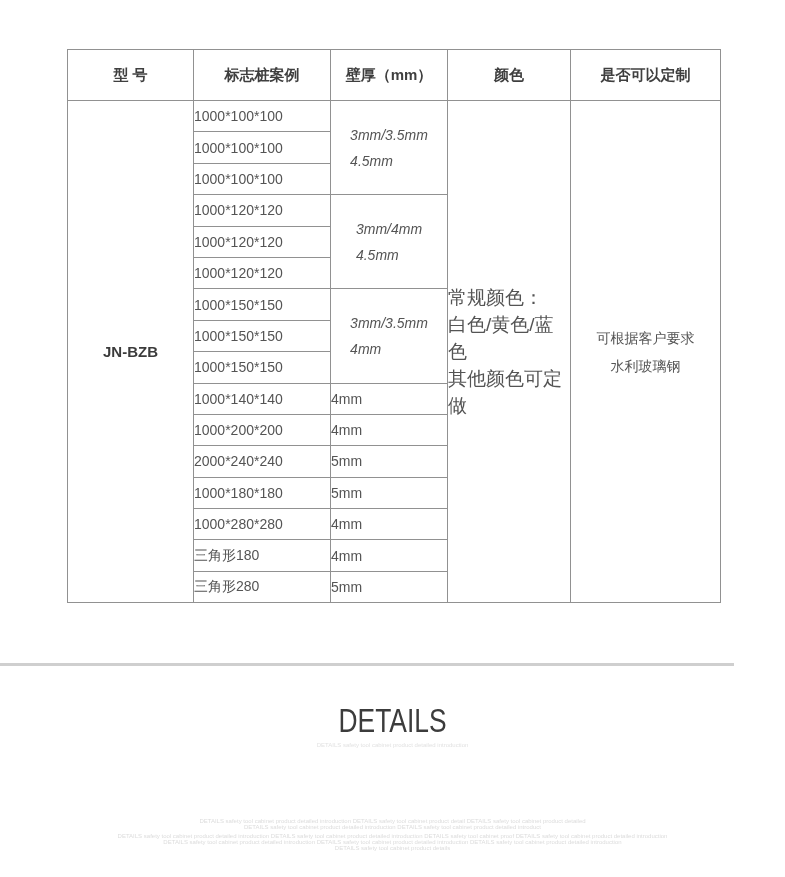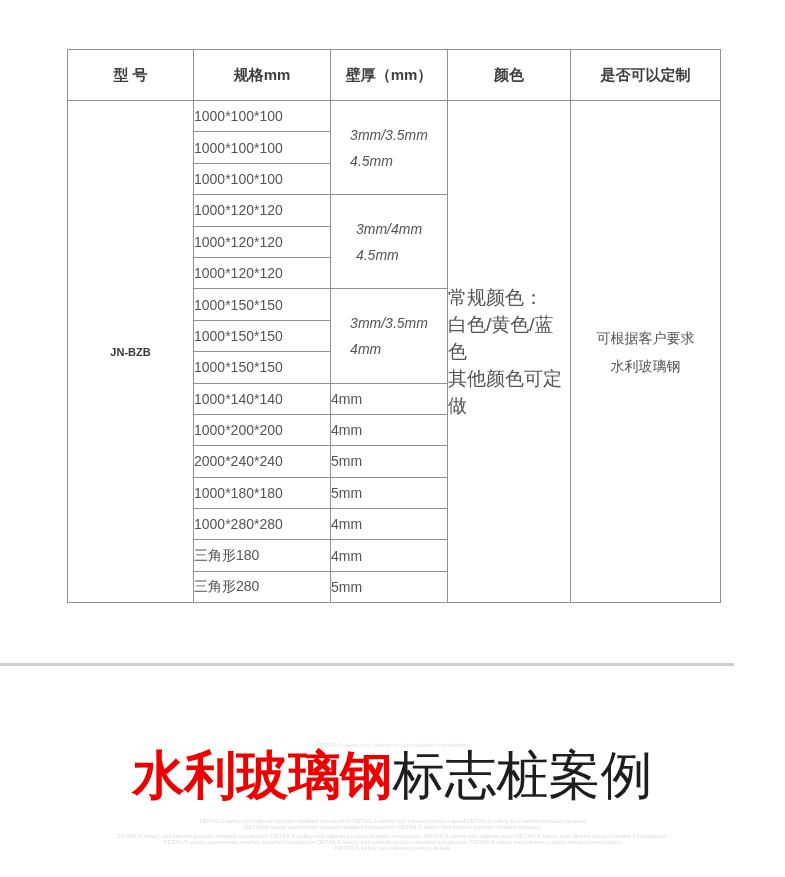--- a/index.html
+++ b/index.html
@@ -10,21 +10,21 @@
   table.spec {
     position:absolute; left:67px; top:49px;
     width:653px; border-collapse:collapse; table-layout:fixed;
   }
   table.spec td, table.spec th { border:1px solid #919191; padding:0; vertical-align:middle; }
   table.spec th {
     height:50px; font-size:15px; font-weight:bold; color:#3f3f3f;
     text-align:center; background:#ffffff;
   }
   td.cell { height:30.4px; font-size:14px; color:#545454; }
-  td.model-cell { font-size:11px; font-weight:bold; color:#3b3b3b; text-align:center; padding-bottom:64px; }
+  td.model-cell { font-size:15px; font-weight:bold; color:#3b3b3b; text-align:center; padding-bottom:64px; }
   td.thick-group { text-align:center; }
   td.thick-group .lines { display:inline-block; text-align:left; font-size:14px; color:#545454; line-height:26px;font-style:italic; }
   td.color-cell { text-align:center; padding-bottom:84px; }
   td.color-cell .lines { display:inline-block; text-align:left; font-size:19px; color:#545454; line-height:27px; }
   td.custom-cell { text-align:center; padding-bottom:88px; }
   td.custom-cell .lines { display:inline-block; text-align:center; font-size:14px; color:#545454; line-height:28px; }
 
   
   .divider { position:absolute; left:0; top:663px; width:785px; height:3px; background:#cfcfcf; }
 
@@ -54,21 +54,21 @@
     <colgroup>
       <col style="width:126px">
         <col style="width:137px">
         <col style="width:117px">
         <col style="width:123px">
         <col style="width:150px">
     </colgroup>
     <tbody>
         <tr>
       <th>型 号</th>
-      <th>规格mm</th>
+      <th>标志桩案例</th>
       <th>壁厚（mm）</th>
       <th>颜色</th>
       <th>是否可以定制</th>
     </tr>
 
     <tr>
       <td class="model-cell" rowspan="16">JN-BZB</td>
       <td class="cell">1000*100*100</td>
       <td class="thick-group" rowspan="3">
         <div class="lines">
@@ -155,26 +155,26 @@
     </tr>
     <tr>
       <td class="cell">三角形280</td>
       <td class="cell">5mm</td>
     </tr>
   </tbody>
     </table>
 
   <div class="divider"></div>
 
+  <div class="details-label">
+    <span class="squeeze">DETAILS</span>
+  </div>
 
   <div class="wm-under">DETAILS safety tool cabinet product detailed introduction</div>
 
-  <div class="section-title">
-    <span class="title-red">水利玻璃钢</span><span class="title-black">标志桩案例</span>
-  </div>
 
   <div class="watermark">
     <div>DETAILS safety tool cabinet product detailed introduction DETAILS safety tool cabinet product detail DETAILS safety tool cabinet product detailed</div>
     <div>DETAILS safety tool cabinet product detailed introduction DETAILS safety tool cabinet product detailed introduct</div>
     <div style="margin-top:3px">DETAILS safety tool cabinet product detailed introduction DETAILS safety tool cabinet product detailed introduction DETAILS safety tool cabinet proof DETAILS safety tool cabinet product detailed introduction</div>
     <div>DETAILS safety tool cabinet product detailed introduction  DETAILS safety tool cabinet product detailed introduction DETAILS safety tool cabinet product detailed introduction</div>
     <div>DETAILS safety tool cabinet product details</div>
   </div>
 
 </div>

